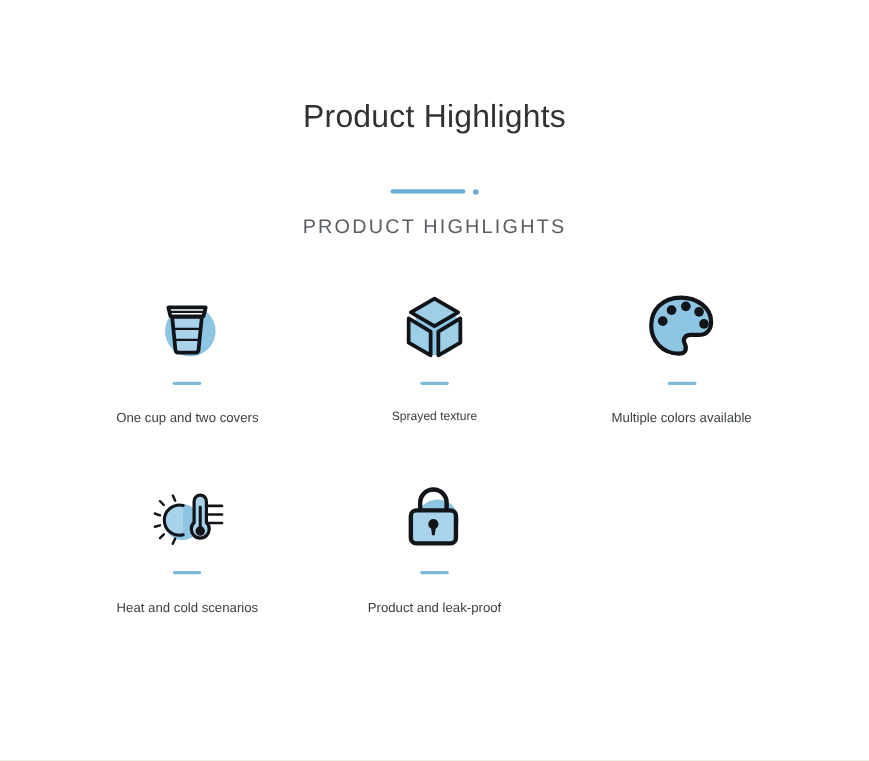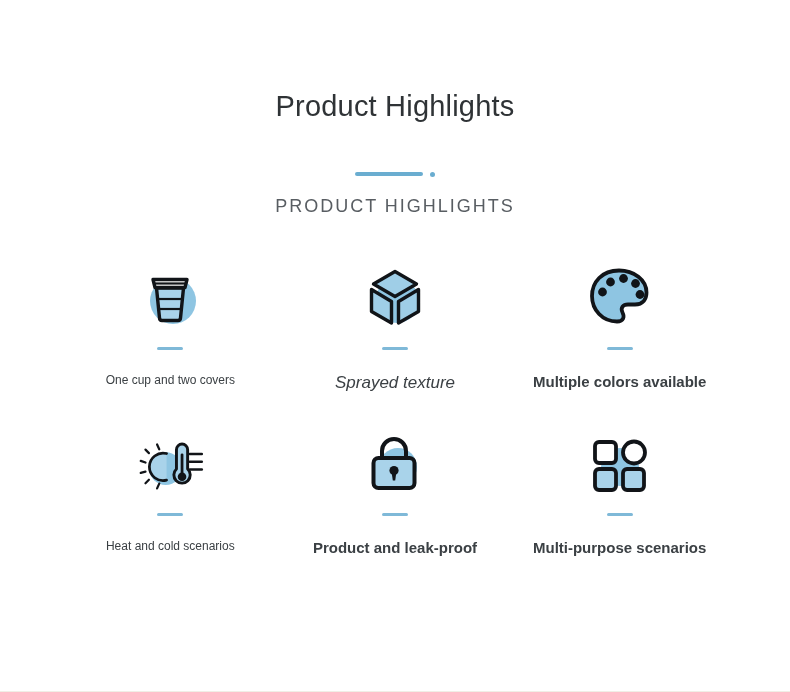--- a/index.html
+++ b/index.html
@@ -71,21 +71,21 @@
     color: #585d62;
     line-height: 1;
   }
 
   
   .features {
     margin-top: 46px;
     display: grid;
     grid-template-columns: repeat(3, 1fr);
     grid-template-rows: repeat(2, auto);
-    row-gap: 38px;
+    row-gap: 50px;
     padding: 0 58px;
     box-sizing: border-box;
   }
 
   .feature {
     display: flex;
     flex-direction: column;
     align-items: center;
     text-align: center;
   }
@@ -109,23 +109,23 @@
     margin-top: 12px;
   }
 
   .feature-label {
     margin-top: 23px;
     color: #3b4044;
     font-family: "Liberation Sans", sans-serif;
     font-weight: 400;
     line-height: 1.2;
   }
-  .size-sm  { font-size: 15px; font-weight: bold; }
+  .size-sm  { font-size: 12px; }
   .size-md  { font-size: 12px; }
-  .size-lg  { font-size: 17px; font-style: italic; }
+  .size-lg  { font-size: 11px; }
 
   
   .features .feature:nth-child(n+4) .feature-icon { height: 70px; }
 </style>
 </head>
 <body>
 
 <div class="page">
 
   <div class="header">
@@ -223,28 +223,15 @@
           <path d="M24 28 v-8 a12 12 0 0 1 24 0 v8" fill="none" stroke="#111418" stroke-width="4" stroke-linecap="round"></path>
           <rect x="15.5" y="27" width="41" height="30" rx="5" fill="#a9d3ea" stroke="#111418" stroke-width="4"></rect>
           <circle cx="36" cy="39.5" r="4.6" fill="#111418"></circle>
           <path d="M33.8 42.5 L38.2 42.5 L37.2 49.5 L34.8 49.5 Z" fill="#111418"></path>
         </svg>
       </div>
       <div class="feature-rule"></div>
       <div class="feature-label size-sm">Product and leak-proof</div>
     </div>
 
-    <div class="feature">
-      <div class="feature-icon">
-        <svg width="74" height="70" viewBox="0 0 74 70">
-          <circle cx="37" cy="36" r="19" fill="#8ec5e2"></circle>
-          <rect x="12" y="11" width="21" height="21" rx="4" fill="#ffffff" stroke="#111418" stroke-width="3.8"></rect>
-          <circle cx="51" cy="21.5" r="11" fill="#ffffff" stroke="#111418" stroke-width="3.8"></circle>
-          <rect x="12" y="38" width="21" height="21" rx="4" fill="#a9d3ea" stroke="#111418" stroke-width="3.8"></rect>
-          <rect x="40" y="38" width="21" height="21" rx="4" fill="#a9d3ea" stroke="#111418" stroke-width="3.8"></rect>
-        </svg>
-      </div>
-      <div class="feature-rule"></div>
-      <div class="feature-label size-sm">Multi-purpose scenarios</div>
-    </div>
 
   </div>
 </div>
 
 </body></html>

